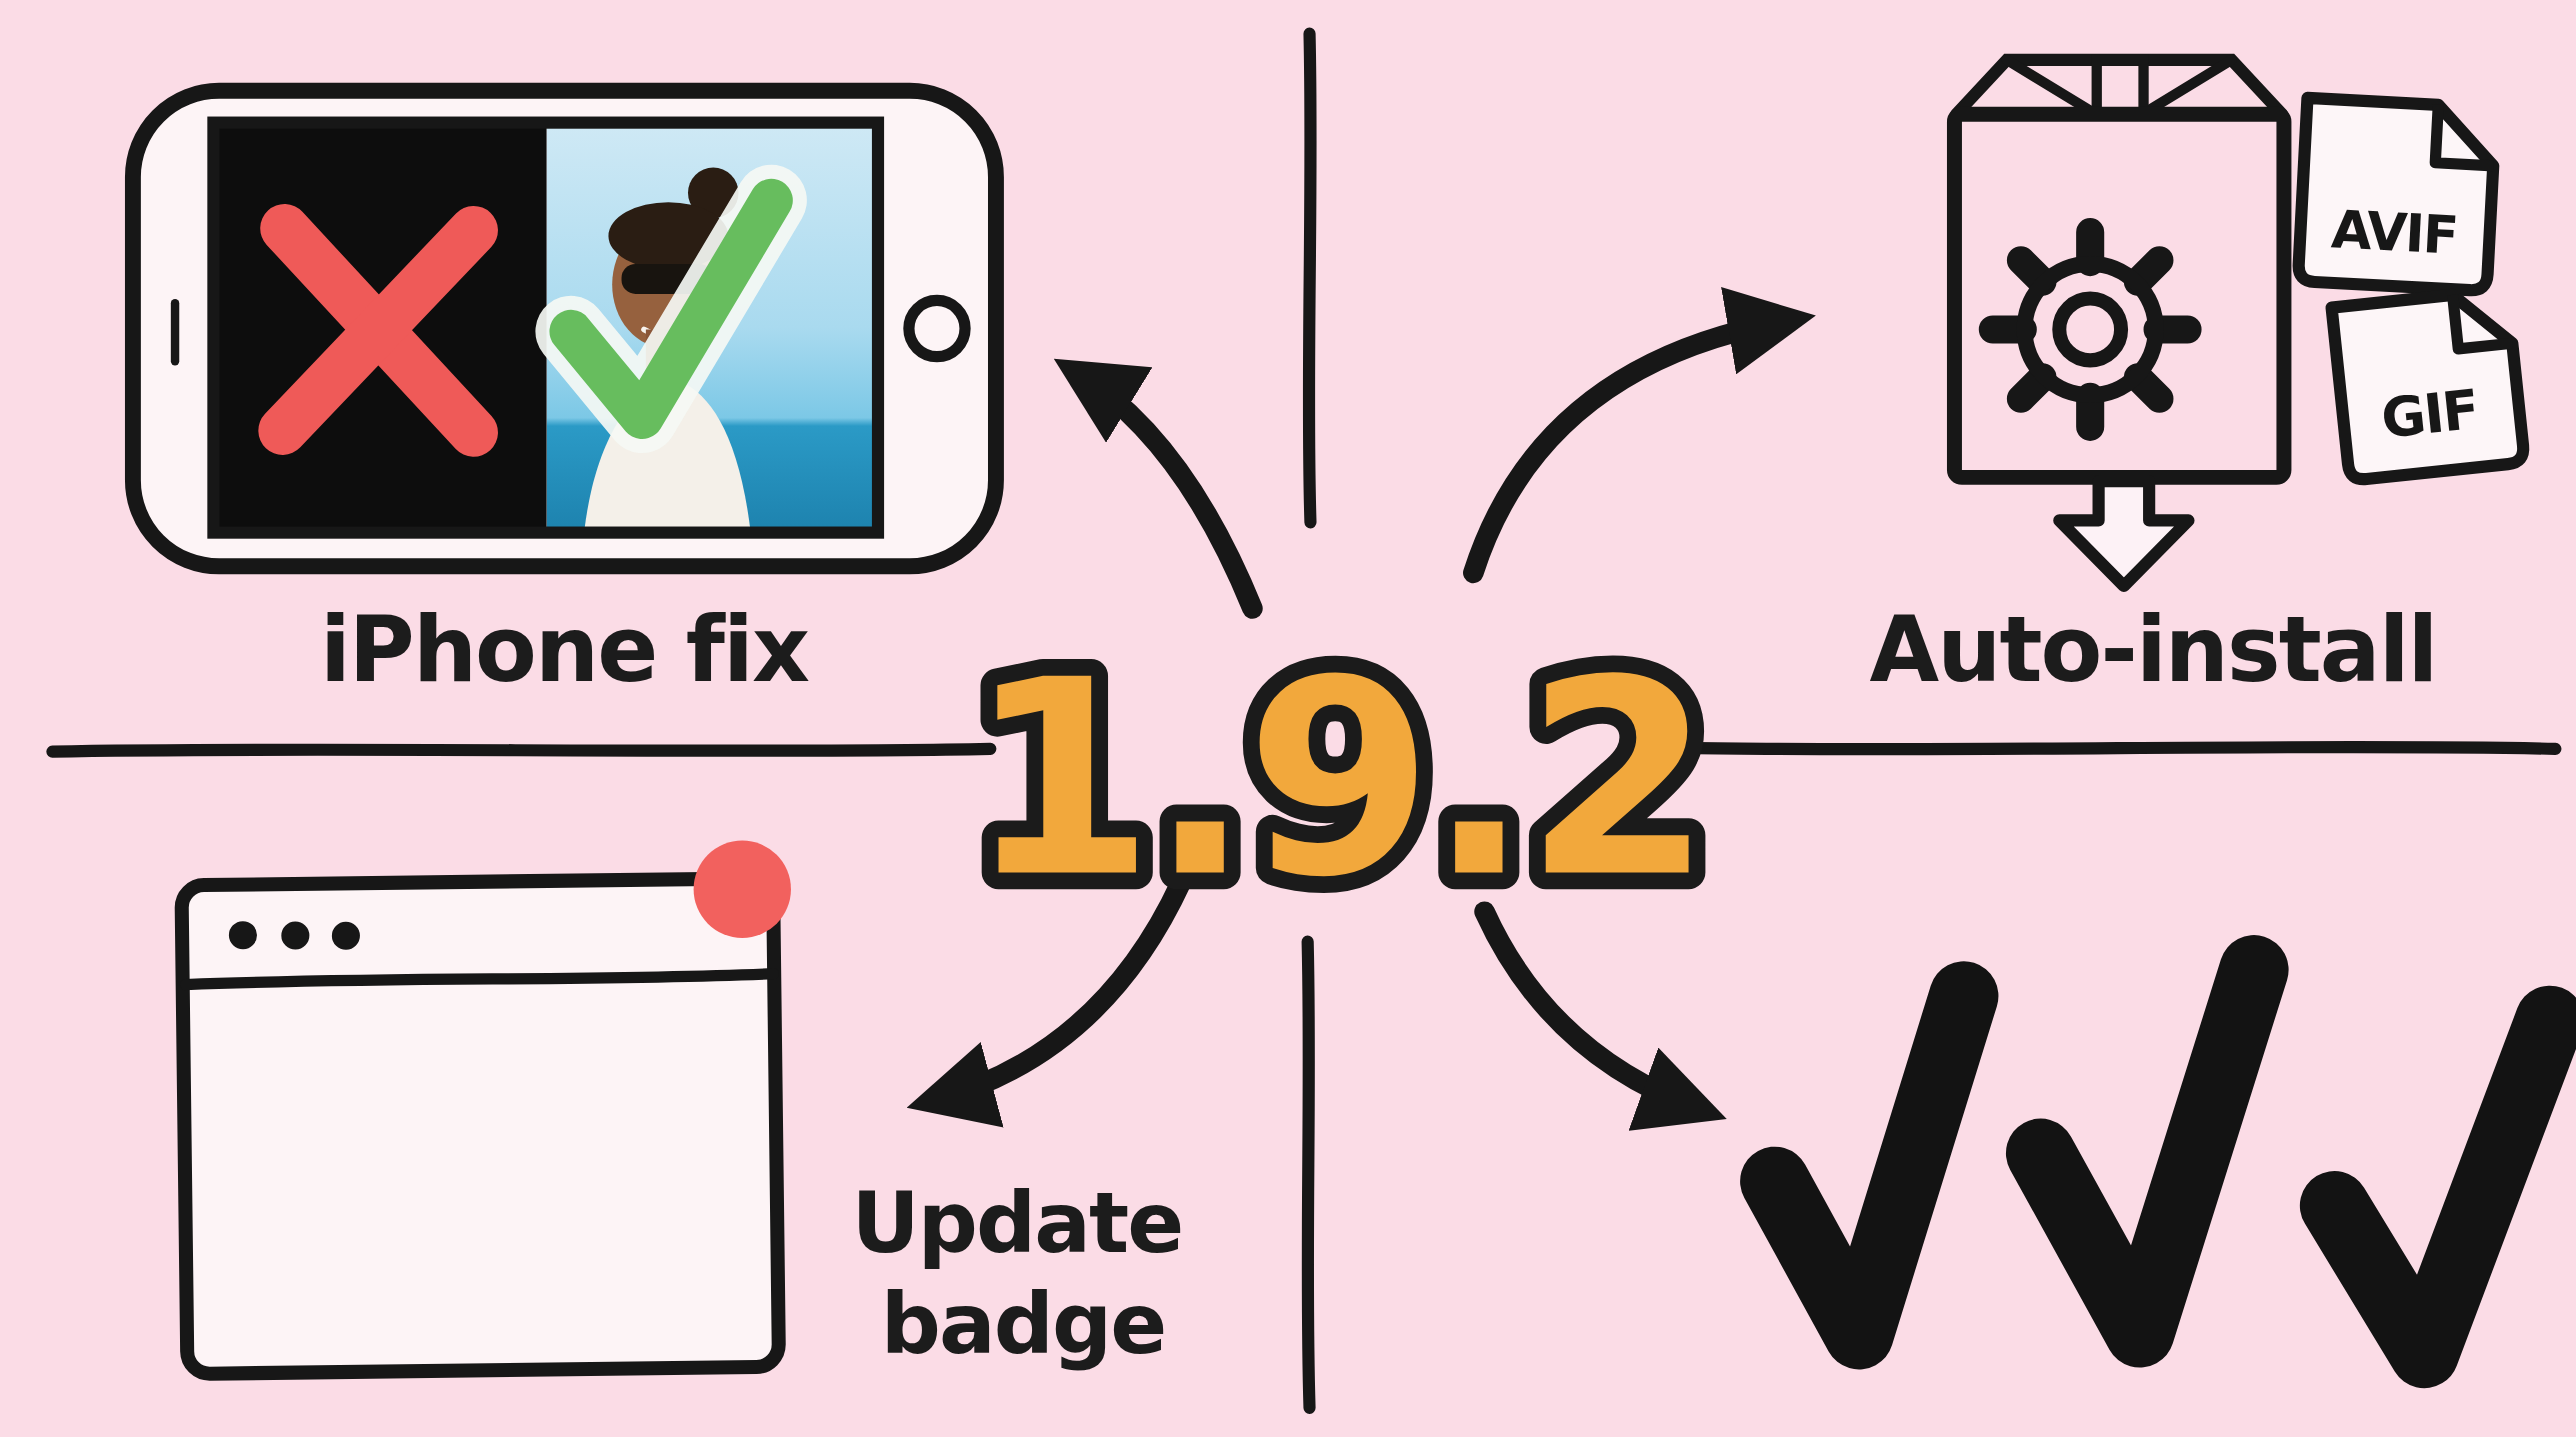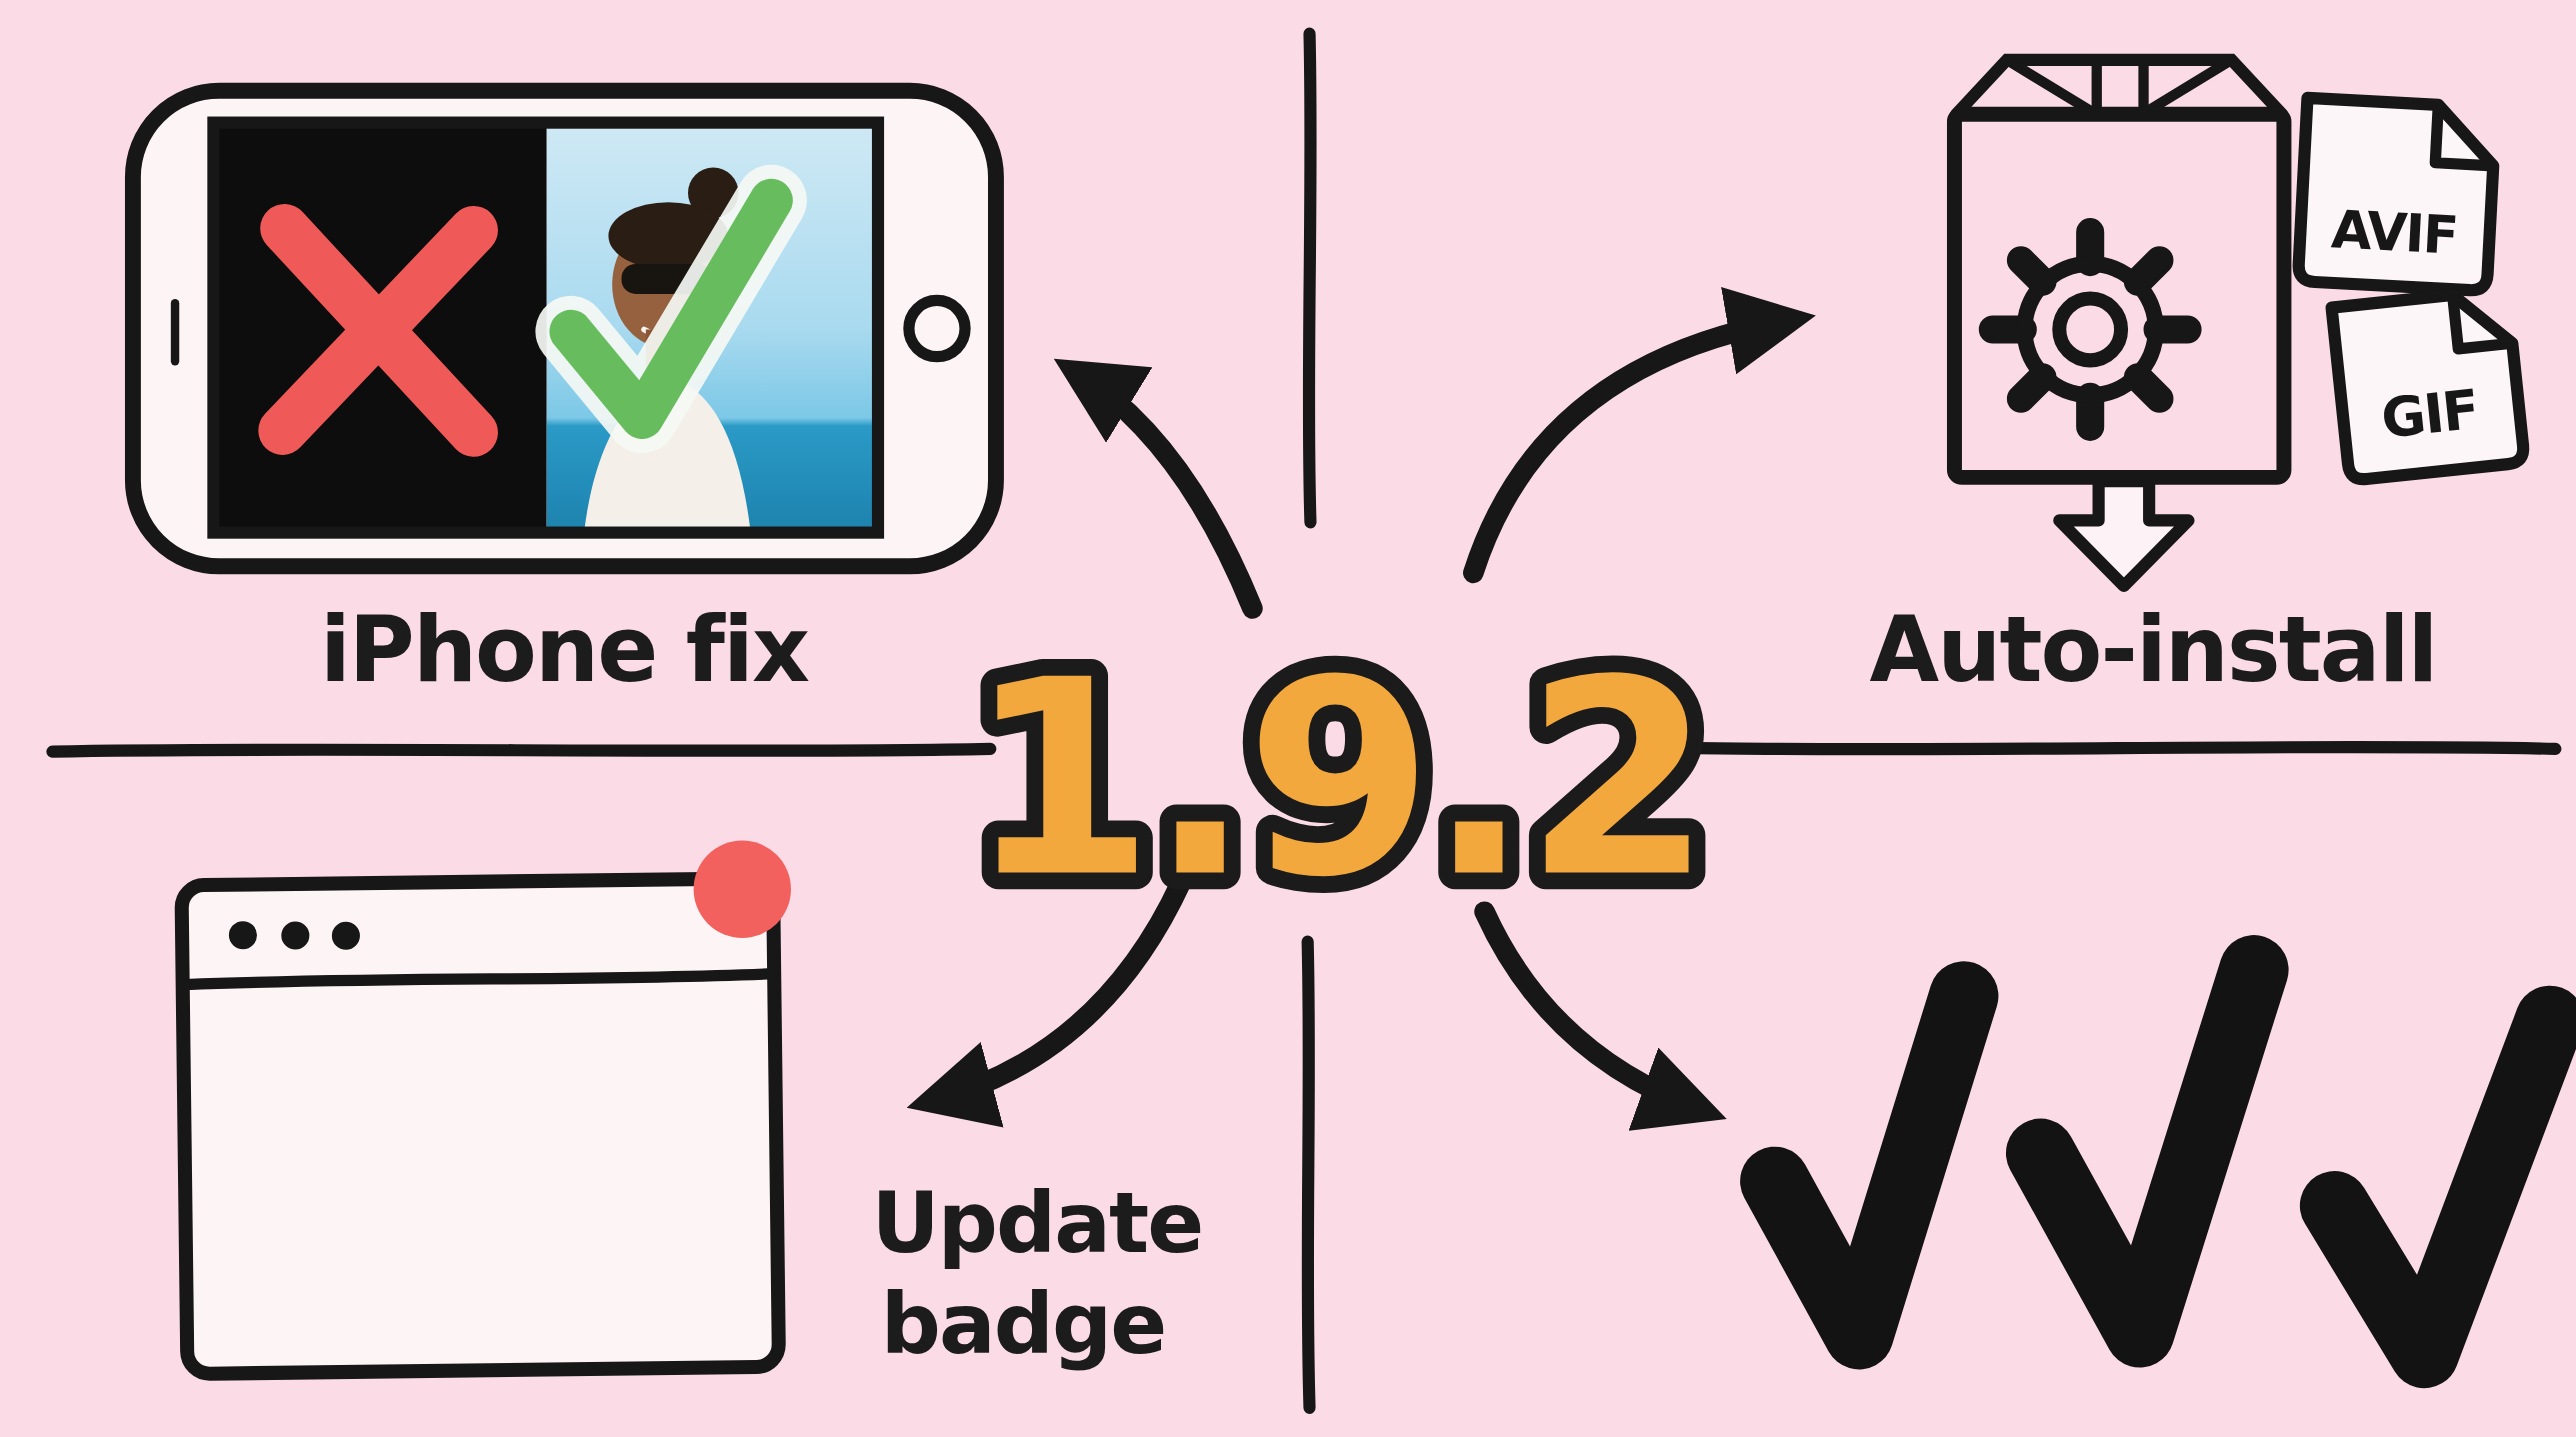--- a/index.html
+++ b/index.html
@@ -126,17 +126,17 @@
       <path d="M2180,1232 L2286,1424 L2408,1036"></path>
       <path d="M2494,1288 L2590,1446 L2724,1090"></path>
     </g>
 
     <text class="ver-text" x="1428" y="932" text-anchor="middle" fill="none" stroke="#1b1b1b" stroke-width="36" stroke-linejoin="round">1.9.2</text>
     <text class="ver-text" x="1428" y="932" text-anchor="middle" fill="#f2a83c">1.9.2</text>
   </svg>
 
   <div class="label" style="left:564px; top:605px; font-size:90px;">iPhone fix</div>
   <div class="label" style="left:2153px; top:605px; font-size:90px;">Auto-install</div>
-  <div class="label" style="left:1017px; top:1181px; font-size:84px;margin-left:20px;">Update</div>
+  <div class="label" style="left:1017px; top:1181px; font-size:84px;">Update</div>
   <div class="label" style="left:1011px; top:1282px; font-size:84px;margin-left:12px;">badge</div>
 
 </div>
 
 
 </body></html>

